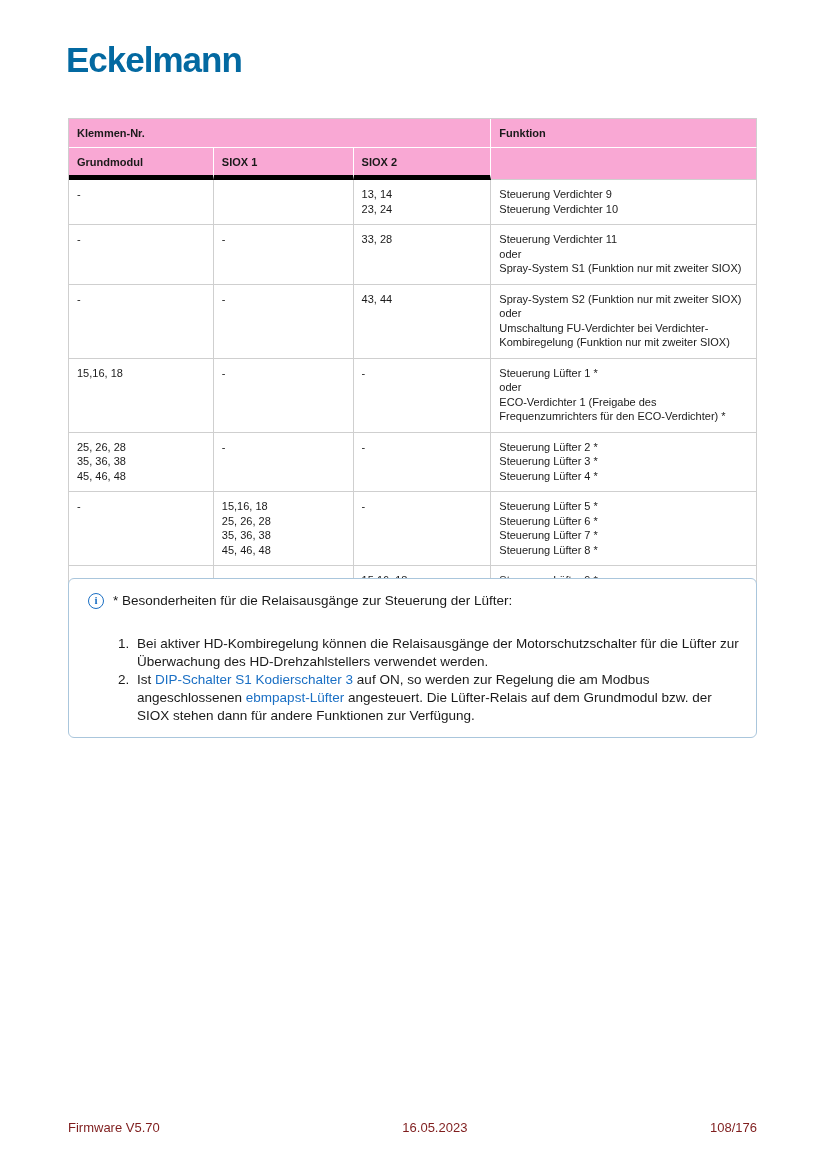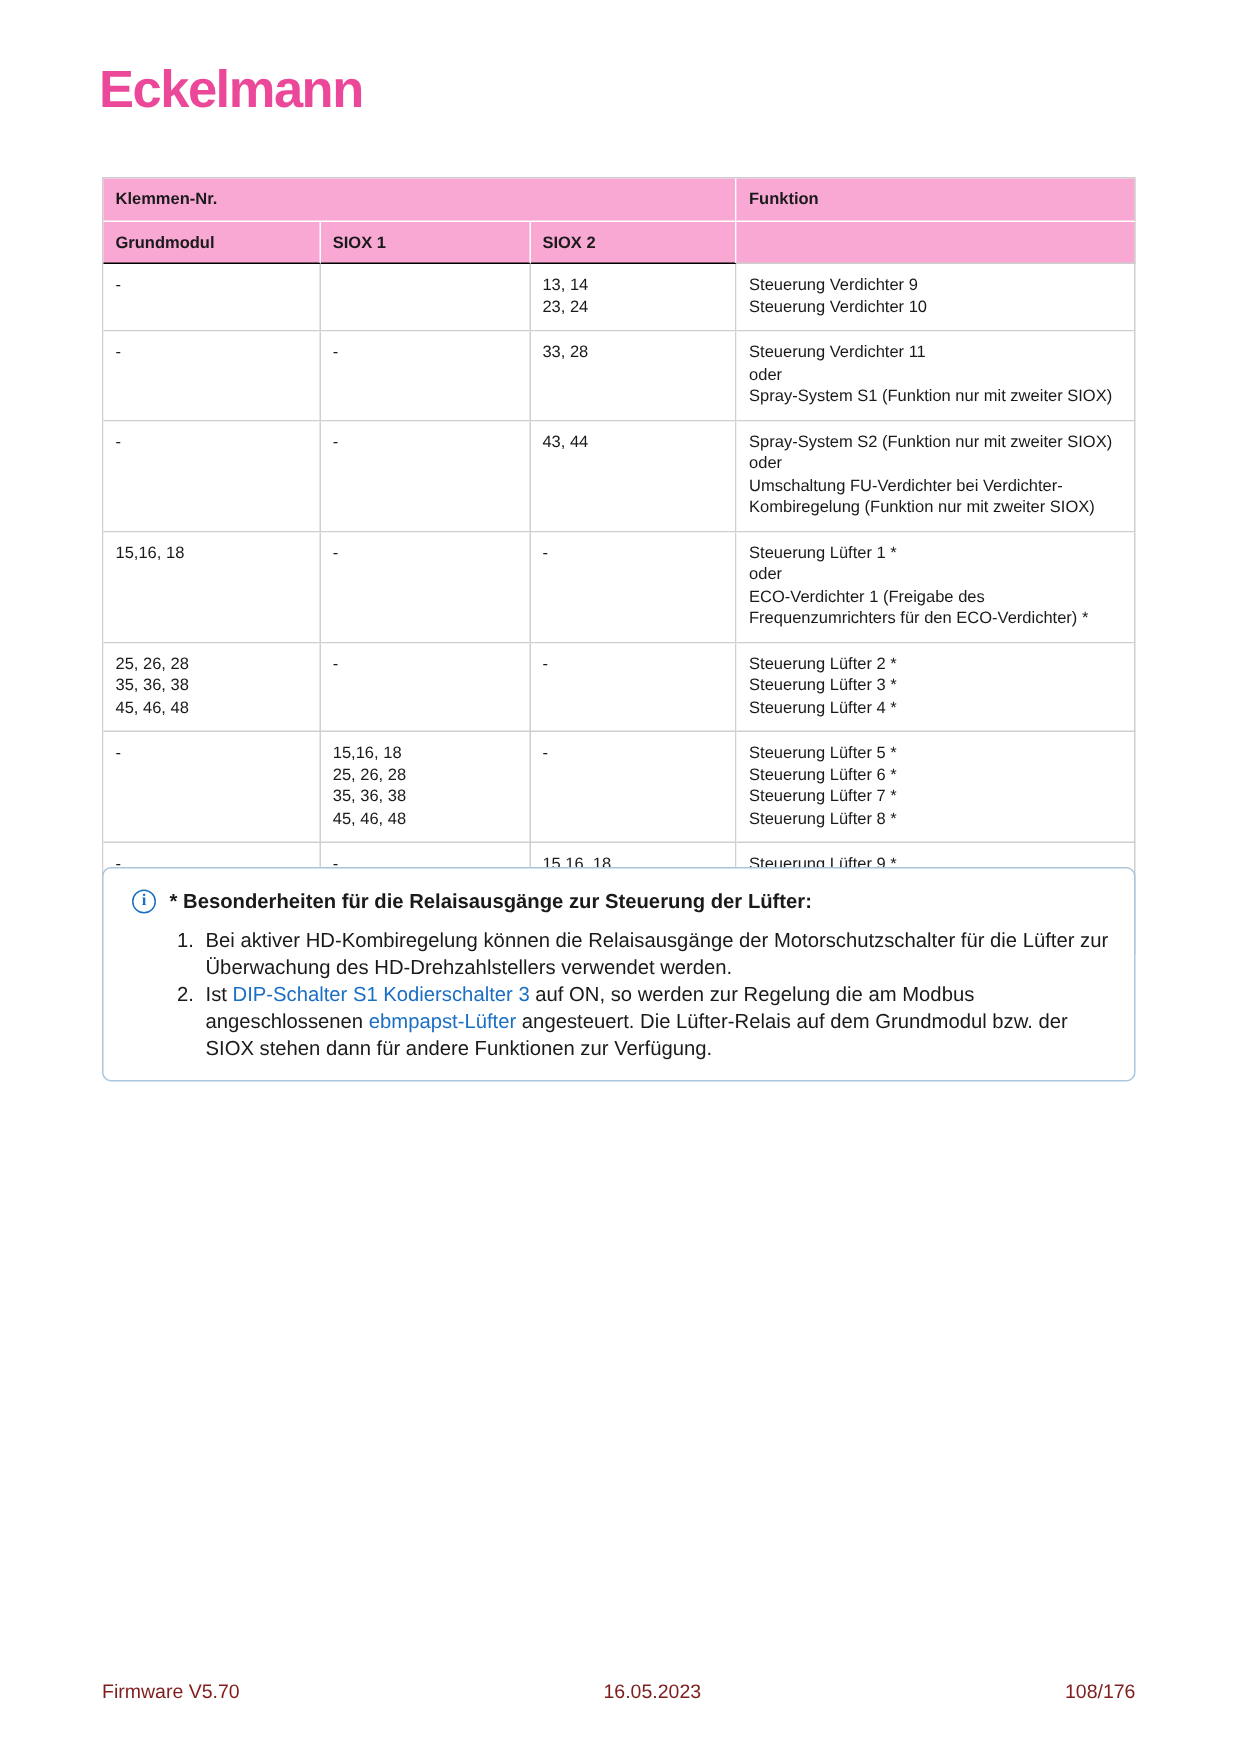--- a/index.html
+++ b/index.html
@@ -2,48 +2,48 @@
 <html><head>
 <meta charset="utf-8">
 <style>
   * { margin: 0; padding: 0; box-sizing: border-box; }
   html, body { width: 827px; height: 1169px; background: #ffffff;
     font-family: "Liberation Sans", sans-serif; color: #1a1a1a; }
   .page { position: relative; width: 827px; height: 1169px; overflow: hidden; background: #fff; }
 
   
   .logo { position: absolute; left: 66px; top: 40px; font-size: 35px; font-weight: bold;
-    color: #ec4899; letter-spacing: -1px; }
+    color: #0369a1; letter-spacing: -1px; }
 
   
   .tbl-wrap { position: absolute; left: 68px; top: 118px; width: 689px; }
   table.klemmen { width: 689px; border-collapse: separate; border-spacing: 0;
     border-top: 1px solid #cfcfcf; border-left: 1px solid #cfcfcf;
     font-size: 11px; line-height: 14.5px; }
   th, td { text-align: left; vertical-align: top; font-weight: normal;
     border-right: 1px solid #cfcfcf; border-bottom: 1px solid #cfcfcf; }
   thead th { background: #f9a8d4; font-weight: bold; padding: 7px 8px 6px 8px; }
   thead tr.rowA th { border-bottom: 1px solid #ffffff; }
   thead th.klemmen-th { border-right: 1px solid #ffffff; }
-  thead th.sub-th { border-right: 1px solid #ffffff; border-bottom: 1px solid #000000; }
+  thead th.sub-th { border-right: 1px solid #ffffff; border-bottom: 5px solid #000000; }
   thead th.funk-spacer { border-bottom: 1px solid #cfcfcf; }
   tbody td { background: #ffffff; padding: 7px 8px 8px 8px; }
   td.cell-funktion, th.funk-th { }
 
   
   .note { position: absolute; left: 68px; top: 578px; width: 689px; min-height: 127px;
     background: #ffffff; border: 1px solid #aac6dc; border-radius: 6px;
     padding: 13px 16px 12px 19px; display: flex; gap: 9px;
     font-size: 13.5px; line-height: 18px; }
   .note-icon { flex: 0 0 auto; width: 16px; height: 16px; margin-top: 1px;
     border: 1.6px solid #1a6fc4; border-radius: 50%; color: #1a6fc4;
     font-size: 11px; font-weight: bold; line-height: 13px; text-align: center;
     font-family: "Liberation Serif", serif; }
   .note-content { flex: 1 1 auto; }
-  .note-title { font-weight: bold; margin-bottom: 8px; }
+  .note-title { font-weight: normal; margin-bottom: 25px; }
   .note-item { display: flex; margin-left: 5px; }
   .note-num { flex: 0 0 19px; }
   .note-text { flex: 1 1 auto; }
   a.doc-link { color: #1a6fc4; text-decoration: none; cursor: pointer; }
 
   
   .footer { position: absolute; left: 68px; top: 1120px; width: 689px;
     display: flex; justify-content: space-between; font-size: 13px; color: #7f1d1d; }
 </style>
 </head>

